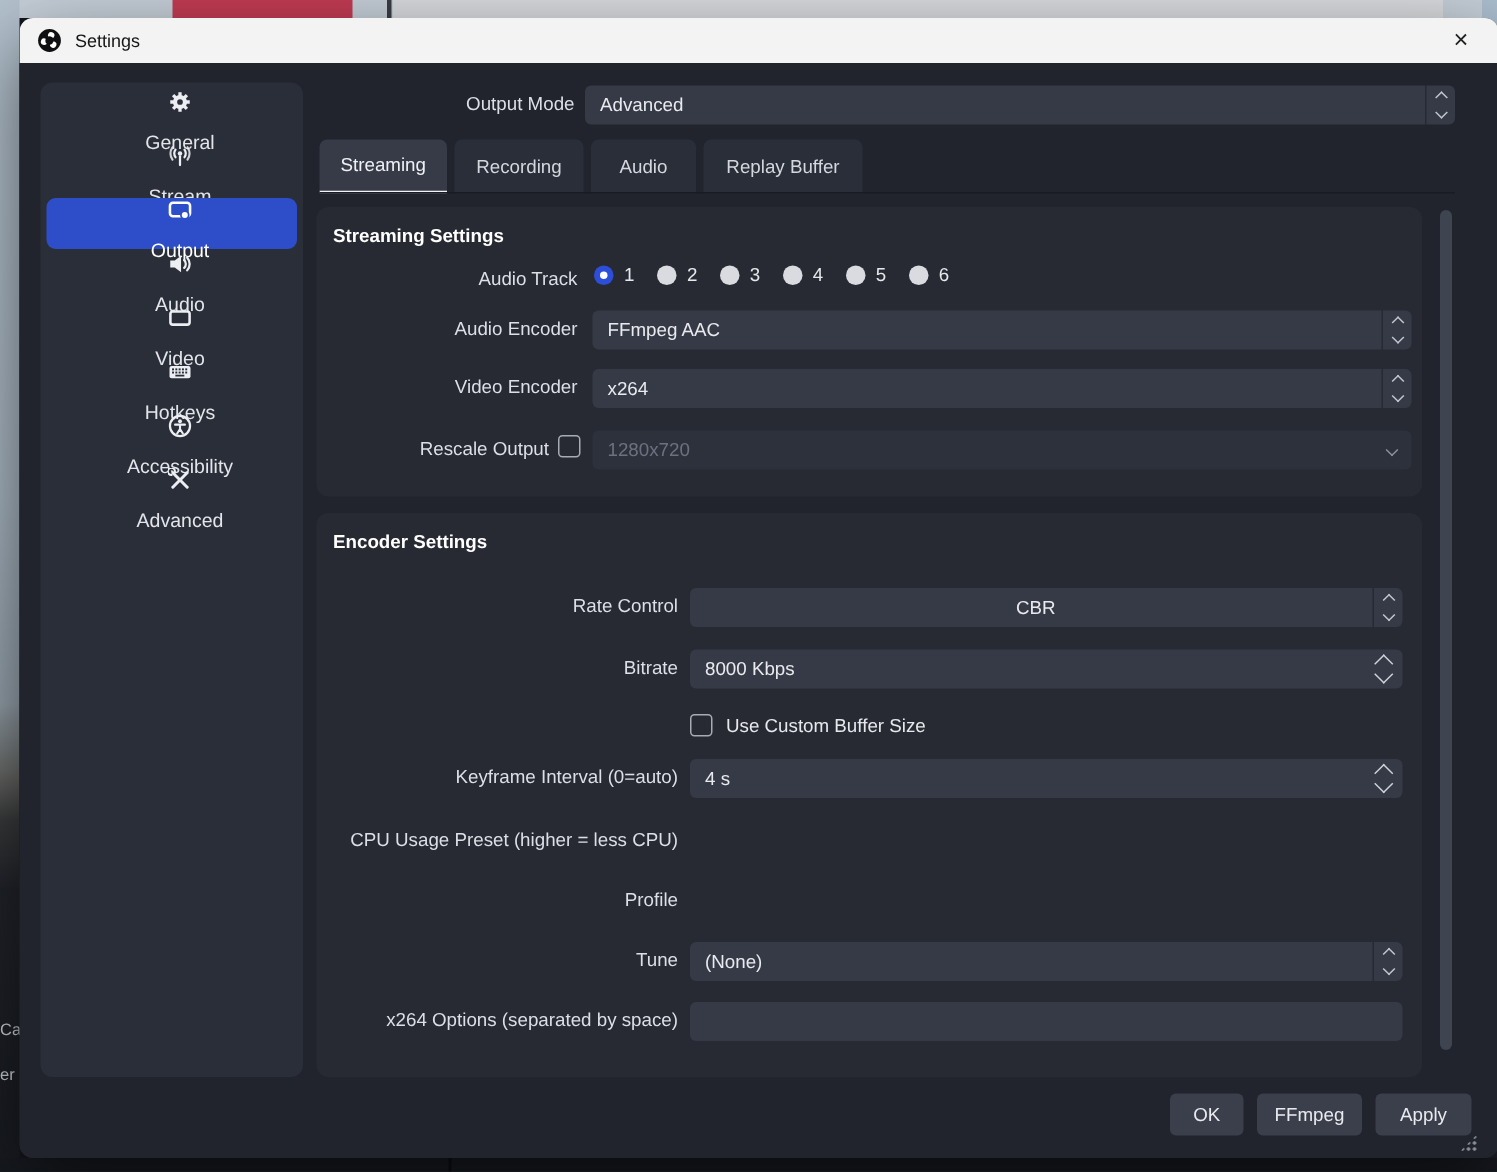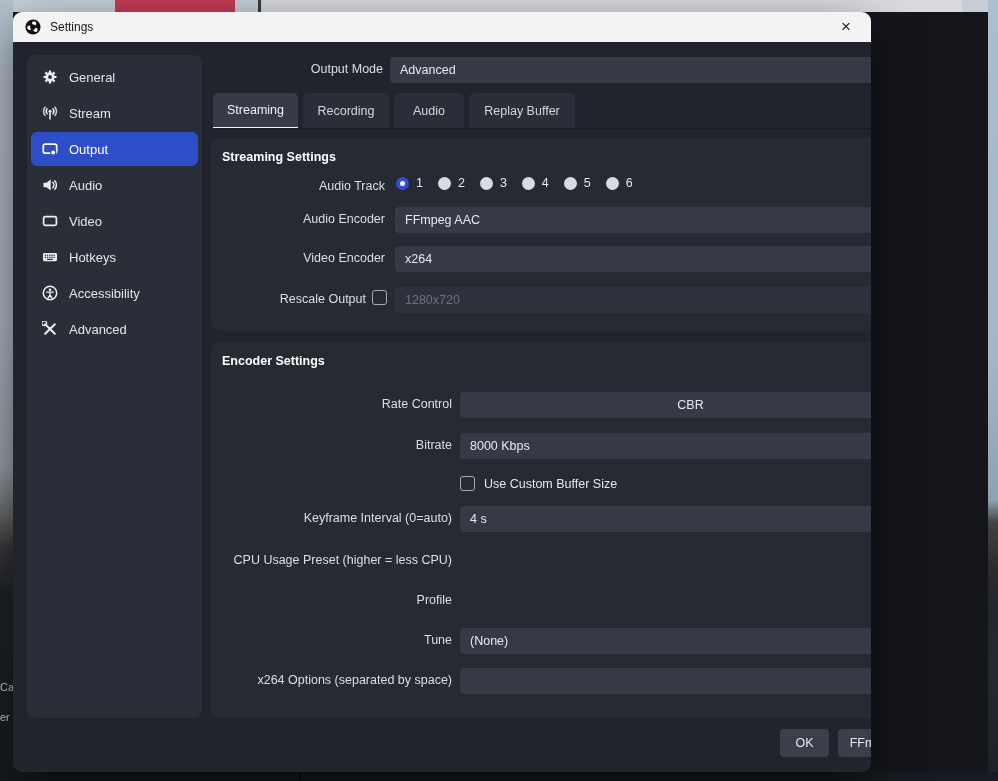--- a/index.html
+++ b/index.html
@@ -15,33 +15,33 @@
   .bg-top .right-pane{position:absolute;left:262px;top:0;width:700px;height:12px;background:#d8dadd;}
   .bg-top .dark-line{position:absolute;left:258px;top:0;width:3px;height:12px;background:#3a3d42;}
   .bg-left{position:absolute;left:0;top:0;width:13px;height:781px;
     background:linear-gradient(#b4c2ce 0%,#a9b7c3 42%,#97a3ad 60%,#6a6c69 66%,#3a3b3c 70%,#20232a 76%,#181b21 100%);}
   .bg-right{position:absolute;right:0;top:0;width:10px;height:781px;
     background:linear-gradient(#abbecf 0%,#a3b5c7 46%,#8fa2b4 64%,#3f4143 67%,#2b2c2e 73%,#23262e 78%,#262932 86%,#1d2027 100%);}
   .bg-bottom{position:absolute;left:0;bottom:0;width:998px;height:9px;background:#171a20;}
   .bg-bottom .v-line{position:absolute;left:299px;top:0;width:2px;height:9px;background:#0c0e12;}
   .bg-frag{position:absolute;color:#ccd0d6;font-size:11px;z-index:1;}
   
-  .window{position:absolute;left:13px;top:12px;width:858px;height:760px;border-radius:9px;
+  .window{position:absolute;left:13px;top:12px;width:986px;height:760px;border-radius:9px;
     overflow:hidden;background:#21242d;box-shadow:0 18px 50px rgba(0,0,0,.55);z-index:2;}
   .titlebar{position:absolute;left:0;top:0;width:100%;height:30px;background:#f3f3f4;
     display:flex;align-items:center;padding:0 10px;box-sizing:border-box;}
   .titlebar .logo{width:16px;height:16px;margin-left:2px;margin-right:9px;}
   .titlebar .title{font-size:12px;color:#161616;}
   .titlebar .close{margin-left:auto;width:30px;height:24px;display:flex;align-items:center;
     justify-content:center;font-size:17px;color:#222;cursor:default;}
   .winbody{position:absolute;left:0;top:30px;width:975px;height:730px;background:#21242d;}
   
   .sidebar{position:absolute;left:14px;top:13px;width:175px;height:663px;background:#2a2e38;border-radius:8px;}
   .side-item{position:absolute;left:4px;width:167px;height:34px;display:flex;align-items:center;
-    gap:11px;padding-left:11px;box-sizing:border-box;border-radius:6px;color:#e3e5ea;font-size:13px;}
+    gap:11px;padding-left:11px;box-sizing:border-box;border-radius:6px;color:#e3e5ea;font-size:13px;flex-direction:column;}
   .side-item.selected{background:#2e4ec9;color:#fff;}
   .side-item .ico{width:16px;height:16px;flex:0 0 16px;display:block;}
   
   .label{position:absolute;color:#dcdfe5;font-size:12.5px;text-align:right;}
   .field{position:absolute;height:26px;background:#353a46;border-radius:4px;box-sizing:border-box;
     color:#e9eaee;font-size:12.5px;display:flex;align-items:center;padding:0 24px 0 10px;}
   .field.disabled{background:#2d313c;color:#6b7180;}
   .spinzone{position:absolute;right:0;top:0;bottom:0;width:19px;display:flex;flex-direction:column;
     align-items:center;justify-content:center;gap:4px;border-left:1px solid rgba(0,0,0,.28);}
   .chv{display:block;width:5px;height:5px;border-right:1.5px solid #c2c6cf;border-bottom:1.5px solid #c2c6cf;}

